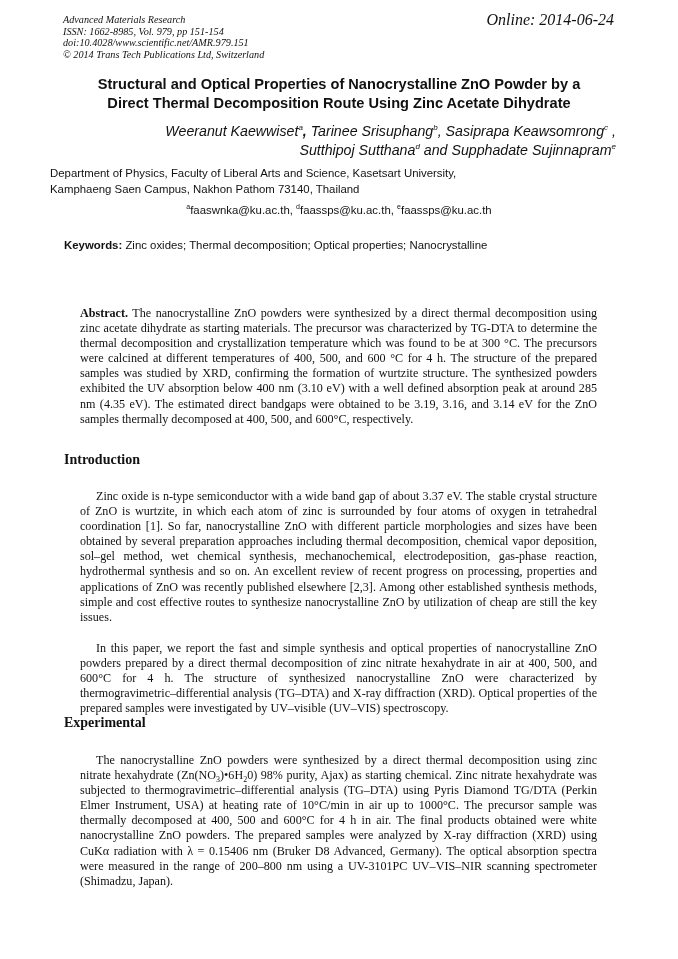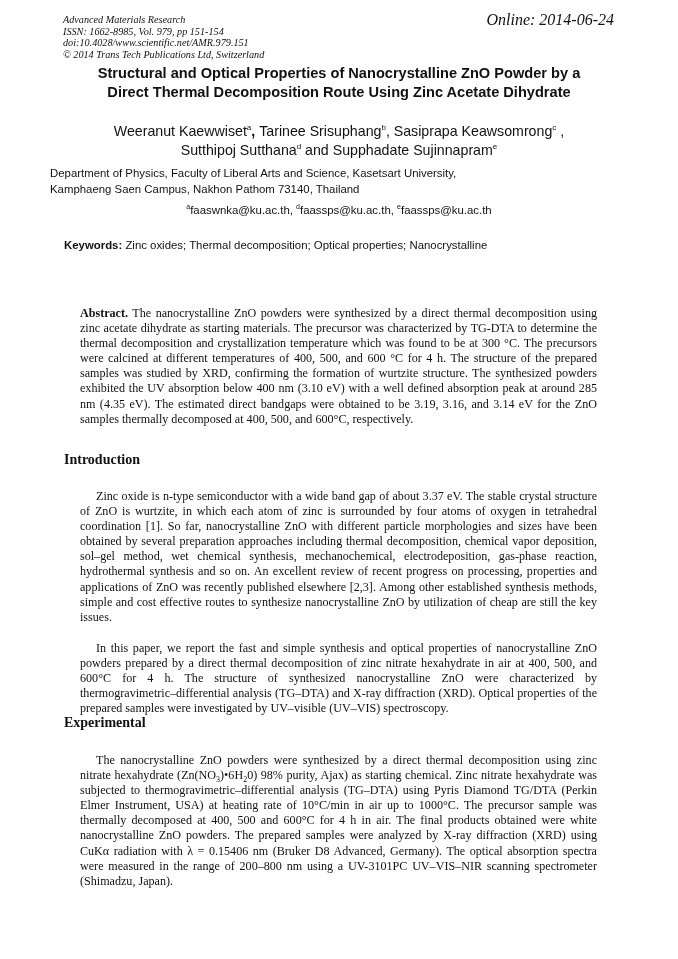--- a/index.html
+++ b/index.html
@@ -7,26 +7,26 @@
   .page { position: absolute; left: 0; top: 0; width: 678px; height: 707px; }
   .hdr-left {
     position: absolute; left: 63px; top: 14px;
     font-family: "Liberation Serif", serif; font-style: italic; font-size: 10.2px; line-height: 11.6px;
   }
   .hdr-right {
     position: absolute; right: 64px; top: 14px;
     font-family: "Liberation Serif", serif; font-style: italic; font-size: 16px; line-height: 11.6px;
   }
   .title {
-    position: absolute; left: 50px; width: 578px; top: 64px; text-align: center;
+    position: absolute; left: 50px; width: 578px; top: 75px; text-align: center;
     font-family: "Liberation Sans", sans-serif; font-weight: bold; font-size: 14.6px; line-height: 18.5px;
   }
   .authors {
-    position: absolute; left: 50px; width: 578px; top: 122px; text-align: center;
-    font-family: "Liberation Sans", sans-serif; font-size: 14.2px; line-height: 19px;
+    position: absolute; left: 38px; width: 578px; top: 122px; text-align: right;
+    font-family: "Liberation Sans", sans-serif; font-size: 14.2px; line-height: 19px; font-style: italic;
   }
   .authors sup { font-size: 8px; vertical-align: 6px; line-height: 0; }
   .affil {
     position: absolute; left: 50px; width: 578px; top: 166px; text-align: left;
     font-family: "Liberation Sans", sans-serif; font-size: 11.4px; line-height: 15.5px;
   }
   .emails {
     position: absolute; left: 50px; width: 578px; top: 203px; text-align: center;
     font-family: "Liberation Sans", sans-serif; font-size: 11.4px; line-height: 15px;
   }

